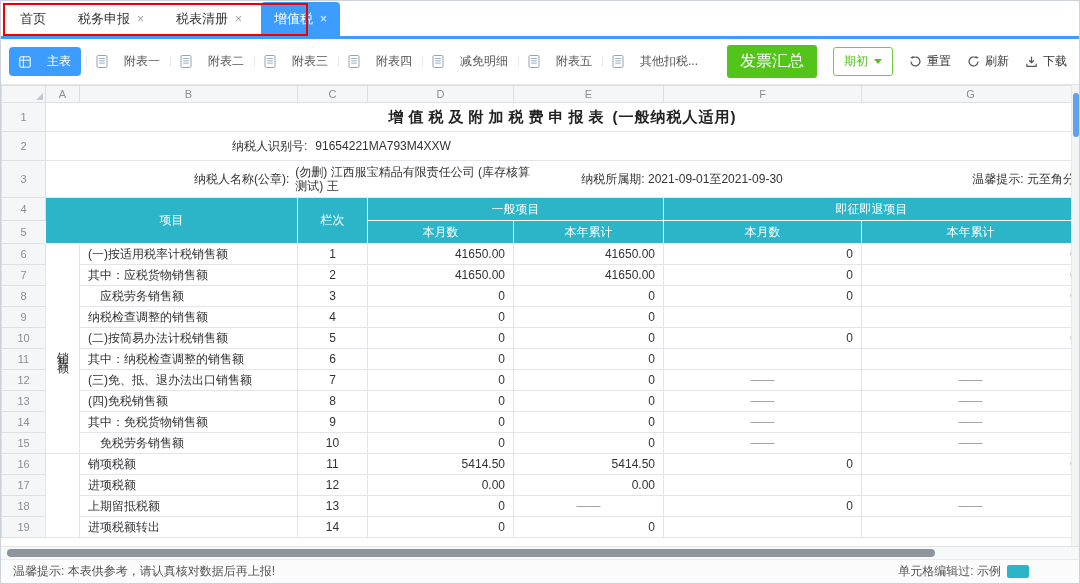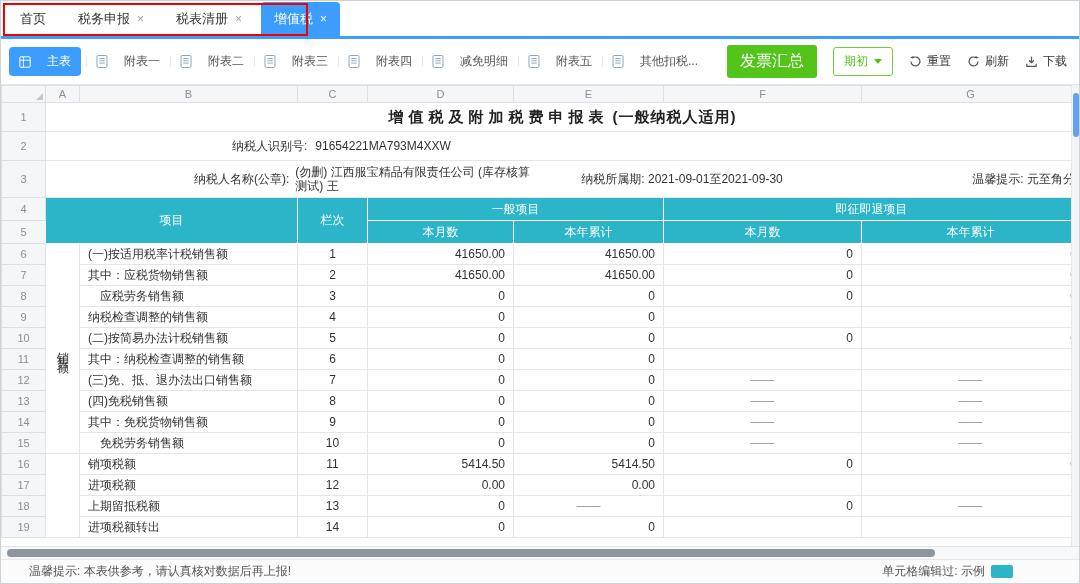--- a/index.html
+++ b/index.html
@@ -59,21 +59,21 @@
   td.dash { text-align:center; color:#999; }
   td.sec { text-align:center; }
   .vtext { writing-mode:vertical-lr; text-orientation:upright; letter-spacing:4px; margin:0 auto; font-size:12px; color:#333; }
 
   .vscroll { position:absolute; top:0; right:0; width:8px; height:100%; background:#f3f4f6; border-left:1px solid #e8e8e8; }
   .vthumb { position:absolute; top:8px; left:1px; width:6px; height:44px; background:#5ea2f0; border-radius:3px; }
 
   .hscroll { height:13px; flex:none; background:#f7f8f9; border-top:1px solid #e3e3e3; position:relative; }
   .hthumb { position:absolute; left:6px; top:2px; height:8px; width:928px; background:#8f959c; border-radius:4px; }
 
-  .statusbar { height:24px; flex:none; display:flex; align-items:center; justify-content:space-between; padding:0 28px; font-size:12px; color:#555; background:#fbfbfc; border-top:1px solid #e9e9e9; }
+  .statusbar { height:24px; flex:none; display:flex; align-items:center; justify-content:space-between; padding:0 12px; font-size:12px; color:#555; background:#fbfbfc; border-top:1px solid #e9e9e9; }
   .sb-right { display:flex; align-items:center; gap:6px; margin-right:38px; }
   .swatch { width:22px; height:13px; background:#2cb5c9; border-radius:2px; }
 </style>
 </head>
 <body>
 
 <div class="app">
 
   <div class="tabbar">
     <div class="wtab">

